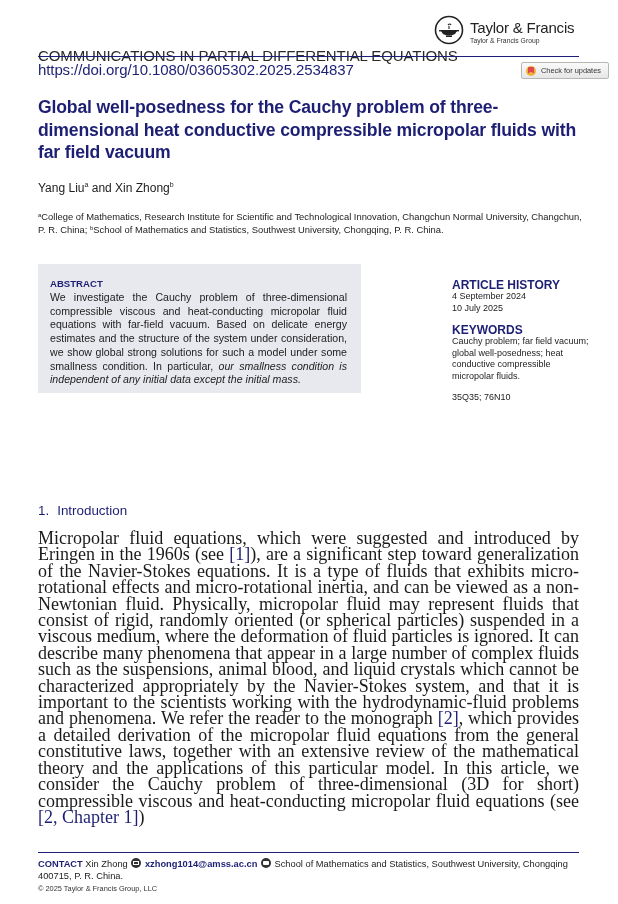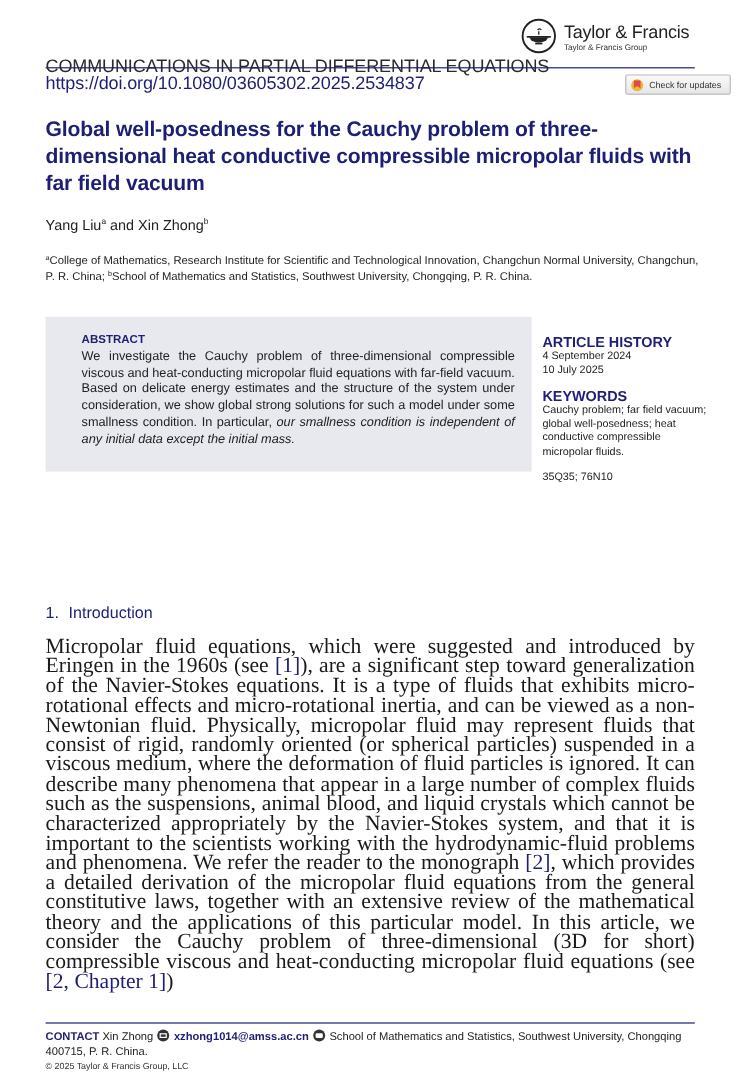--- a/index.html
+++ b/index.html
@@ -25,21 +25,21 @@
   .updates .label { font-size: 7.4px; color: #333; white-space: nowrap; }
 
   .title { position: absolute; left: 38px; top: 96px; width: 540px; font-size: 17.6px; line-height: 22.5px; font-weight: bold; color: #1d1f74; margin: 0; letter-spacing: -0.15px; }
 
   .authors { position: absolute; left: 38px; top: 181px; font-size: 12px; color: #222; }
   .authors sup { font-size: 7px; vertical-align: 5px; line-height: 0; }
 
   .affil { position: absolute; left: 38px; top: 210px; width: 545px; font-size: 9.4px; line-height: 13px; color: #222; }
   .affil sup { font-size: 6px; vertical-align: 3px; line-height: 0; }
 
-  .abstract-box { position: absolute; left: 38px; top: 264px; width: 405px; height: 129px; background: #e8e8ef; box-sizing: border-box; padding: 14px 14px 0 30px; }
+  .abstract-box { position: absolute; left: 38px; top: 264px; width: 323px; height: 129px; background: #e8e8ef; box-sizing: border-box; padding: 14px 14px 0 12px; }
   .abstract-box .head { font-size: 9.6px; font-weight: bold; color: #1d1f74; line-height: 12px; display: block; }
   .abstract-box .body { font-size: 10.6px; line-height: 13.7px; color: #222; text-align: justify; margin: 1px 0 0 0; }
   .abstract-box .body em { font-style: italic; }
 
   .side { position: absolute; left: 452px; top: 279px; width: 140px; font-size: 9px; line-height: 11.5px; color: #222; }
   .side .h { font-weight: bold; color: #1d1f74; display: block; font-size: 12px; line-height: 12px; }
   .side .blk { margin-bottom: 10px; }
   .side .v { display: block; }
 
   .section-title { position: absolute; left: 38px; top: 503px; font-size: 13.4px; font-weight: normal; color: #1d1f74; margin: 0; }

